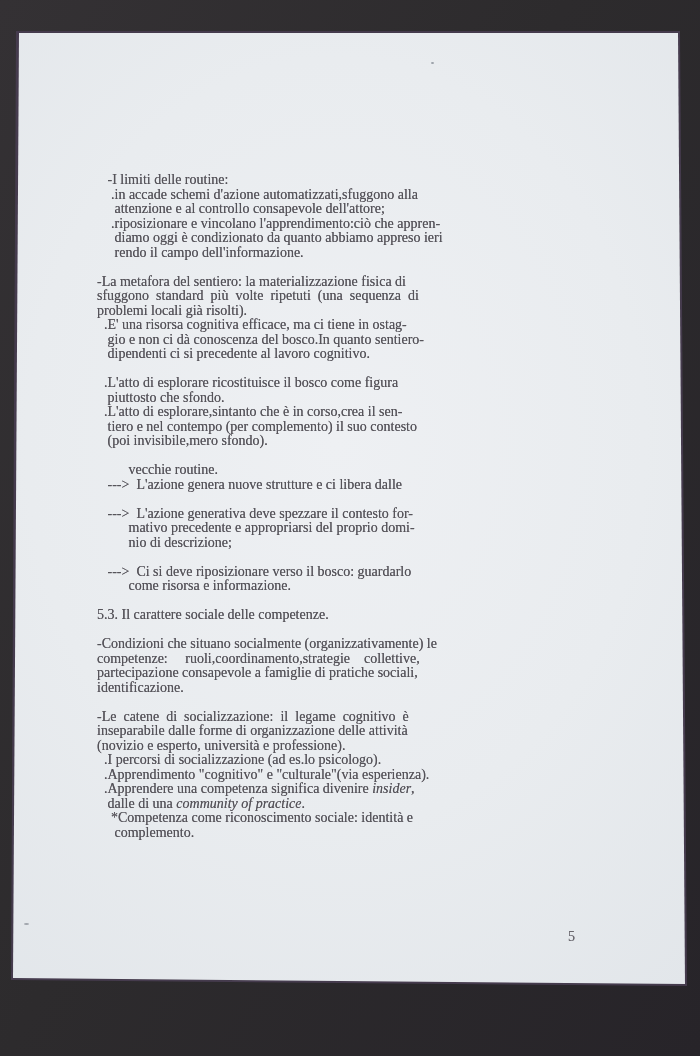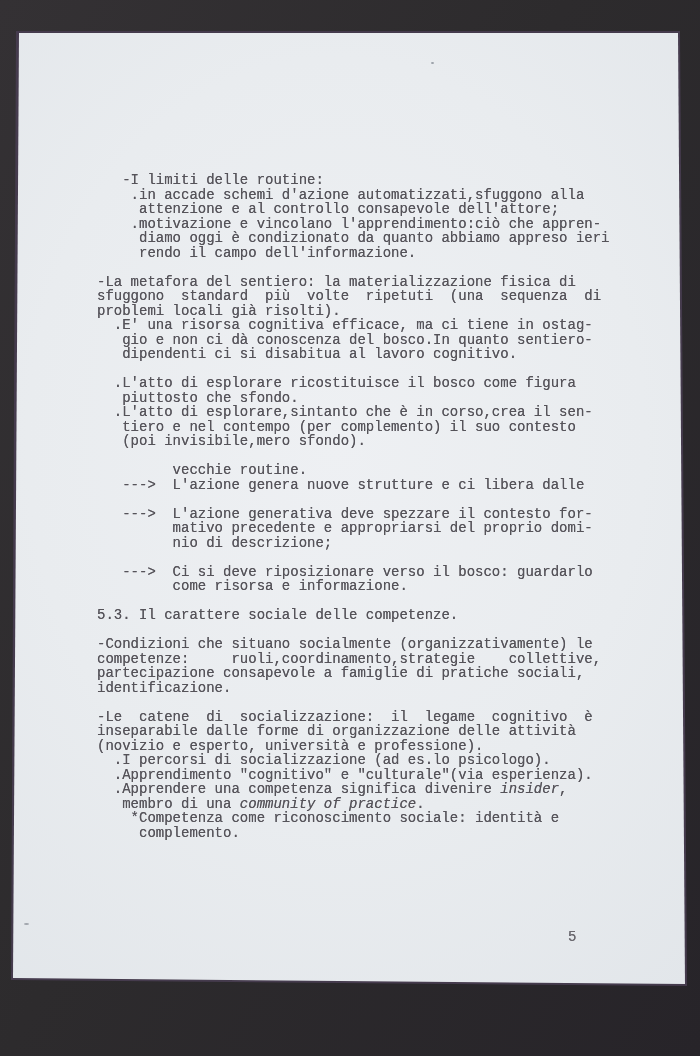--- a/index.html
+++ b/index.html
@@ -1,19 +1,19 @@
 <!DOCTYPE html>
 <html><head>
 <meta charset="utf-8">
 <style>
   html,body { margin:0; padding:0; background:#1e1c1e; }
   .stage {
     position:relative; width:700px; height:1056px; overflow:hidden;
     background: linear-gradient(118deg, #343134 0%, #2d2b2d 45%, #272429 100%);
-    font-family: Liberation Mono, monospace;
+    font-family: Liberation Serif, serif;
   }
   .paper-rim {
     position:absolute; left:0; top:0; width:700px; height:1056px;
     clip-path: polygon(16px 31px, 680px 31px, 687px 986px, 11px 980px);
     background:#453b4d;
   }
   .paper {
     position:absolute; left:0; top:0; width:700px; height:1056px;
     clip-path: polygon(19px 33px, 678px 33px, 685px 984px, 13px 978px);
     background:
@@ -46,32 +46,32 @@
     <div class="speck speck-top"></div>
     <div class="speck speck-bottom"></div>
   </div>
 
   <div class="text-layer">
 
     <div class="block">
       <div class="line">   -I limiti delle routine:</div>
       <div class="line">    .in accade schemi d'azione automatizzati,sfuggono alla</div>
       <div class="line">     attenzione e al controllo consapevole dell'attore;</div>
-      <div class="line">    .motivazione e vincolano l'apprendimento:ciò che appren-</div>
+      <div class="line">    .riposizionare e vincolano l'apprendimento:ciò che appren-</div>
       <div class="line">     diamo oggi è condizionato da quanto abbiamo appreso ieri</div>
       <div class="line">     rendo il campo dell'informazione.</div>
     </div>
 
     <div class="block">
       <div class="line">-La metafora del sentiero: la materializzazione fisica di</div>
       <div class="line">sfuggono  standard  più  volte  ripetuti  (una  sequenza  di</div>
       <div class="line">problemi locali già risolti).</div>
       <div class="line">  .E' una risorsa cognitiva efficace, ma ci tiene in ostag-</div>
       <div class="line">   gio e non ci dà conoscenza del bosco.In quanto sentiero-</div>
-      <div class="line">   dipendenti ci si disabitua al lavoro cognitivo.</div>
+      <div class="line">   dipendenti ci si precedente al lavoro cognitivo.</div>
     </div>
 
     <div class="block">
       <div class="line">  .L'atto di esplorare ricostituisce il bosco come figura</div>
       <div class="line">   piuttosto che sfondo.</div>
       <div class="line">  .L'atto di esplorare,sintanto che è in corso,crea il sen-</div>
       <div class="line">   tiero e nel contempo (per complemento) il suo contesto</div>
       <div class="line">   (poi invisibile,mero sfondo).</div>
     </div>
 
@@ -102,21 +102,21 @@
       <div class="line">identificazione.</div>
     </div>
 
     <div class="block">
       <div class="line">-Le  catene  di  socializzazione:  il  legame  cognitivo  è</div>
       <div class="line">inseparabile dalle forme di organizzazione delle attività</div>
       <div class="line">(novizio e esperto, università e professione).</div>
       <div class="line">  .I percorsi di socializzazione (ad es.lo psicologo).</div>
       <div class="line">  .Apprendimento "cognitivo" e "culturale"(via esperienza).</div>
       <div class="line"><span>  .Apprendere una competenza significa divenire </span><em>insider</em><span>,</span></div>
-      <div class="line"><span>   membro di una </span><em>community of practice</em><span>.</span></div>
+      <div class="line"><span>   dalle di una </span><em>community of practice</em><span>.</span></div>
       <div class="line">    *Competenza come riconoscimento sociale: identità e</div>
       <div class="line">     complemento.</div>
     </div>
 
   </div>
 
   <div class="page-number">5</div>
 </div>
 
 </body></html>

